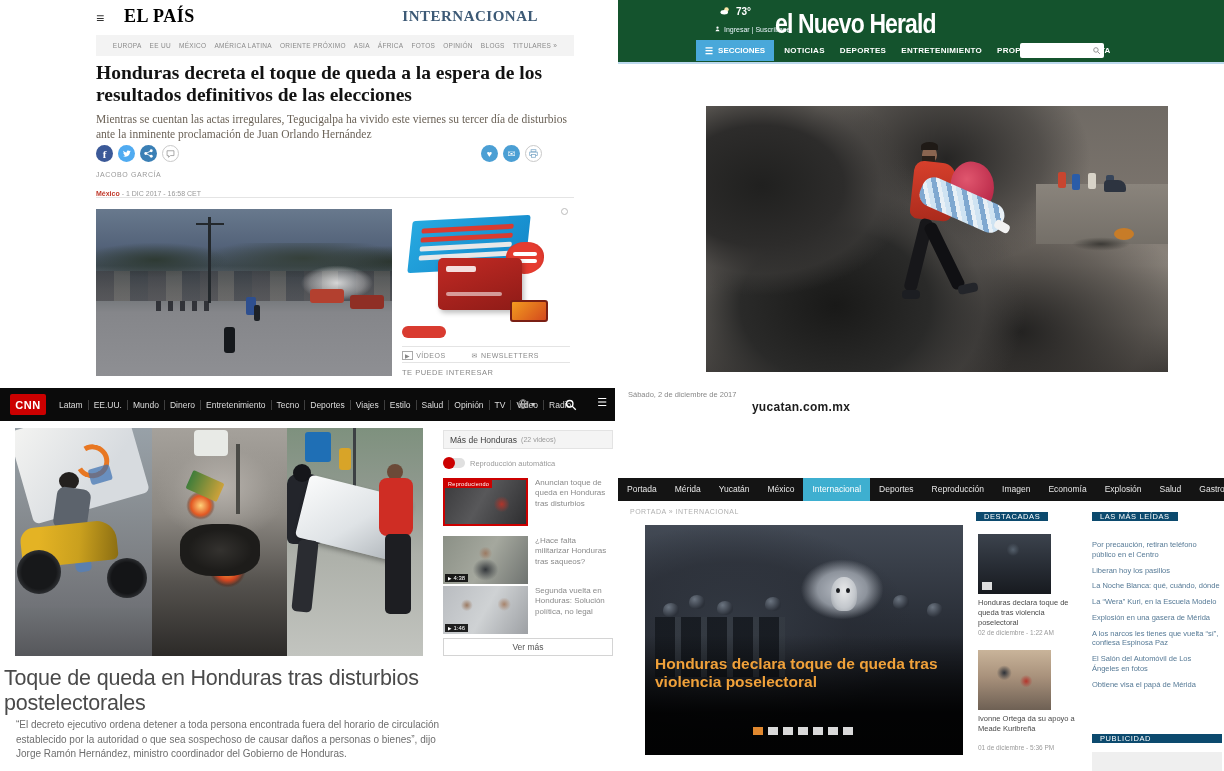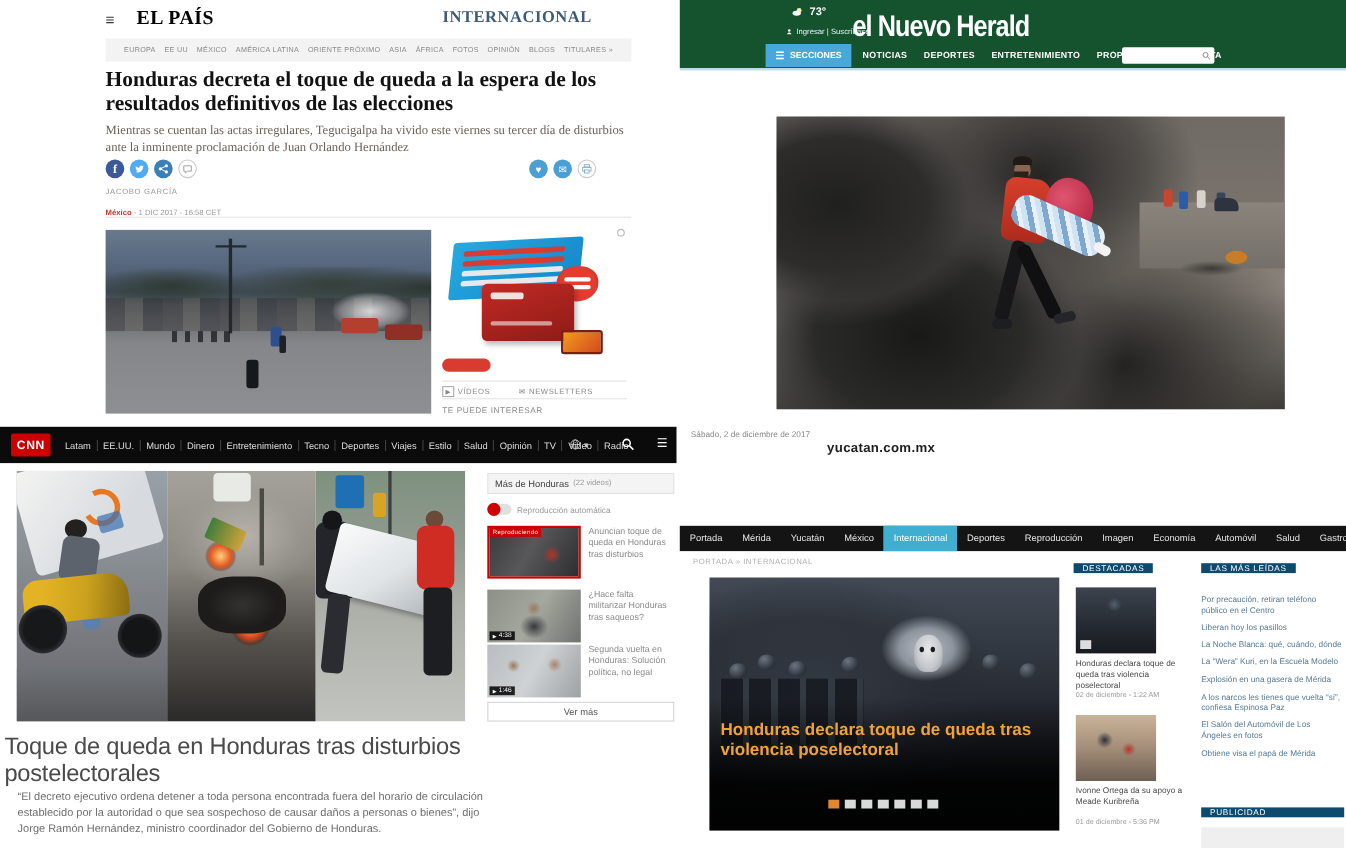--- a/index.html
+++ b/index.html
@@ -397,21 +397,21 @@
     <div class="dy-nav" style="left:0;top:90px;width:606px;height:23px">
       <span>Portada</span>
       <span>Mérida</span>
       <span>Yucatán</span>
       <span>México</span>
       <span class="active">Internacional</span>
       <span>Deportes</span>
       <span>Reproducción</span>
       <span>Imagen</span>
       <span>Economía</span>
-      <span>Automóvil</span>
+      <span>Explosión</span>
       <span>Salud</span>
       <span>Gastronomía</span>
     </div>
     <div class="dy-bc abs" style="left:12px;top:120px">PORTADA  »  INTERNACIONAL</div>
 
     <div class="dy-card abs" style="left:27px;top:137px;width:318px;height:230px">
       <span class="helm" style="left:18px;top:78px"></span>
       <span class="helm" style="left:44px;top:70px"></span>
       <span class="helm" style="left:72px;top:76px"></span>
       <span class="helm" style="left:120px;top:72px"></span>

